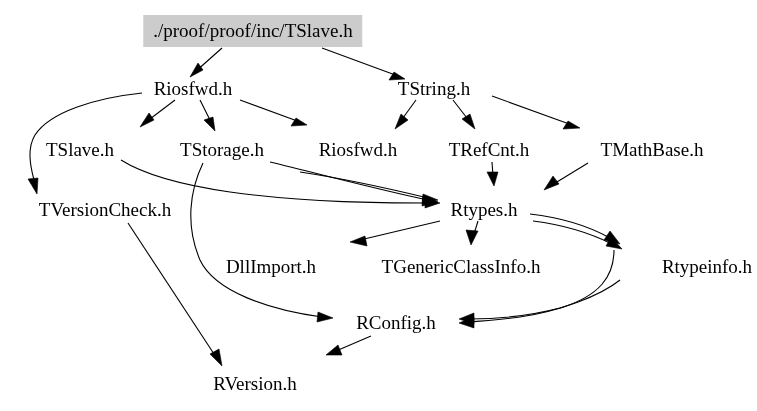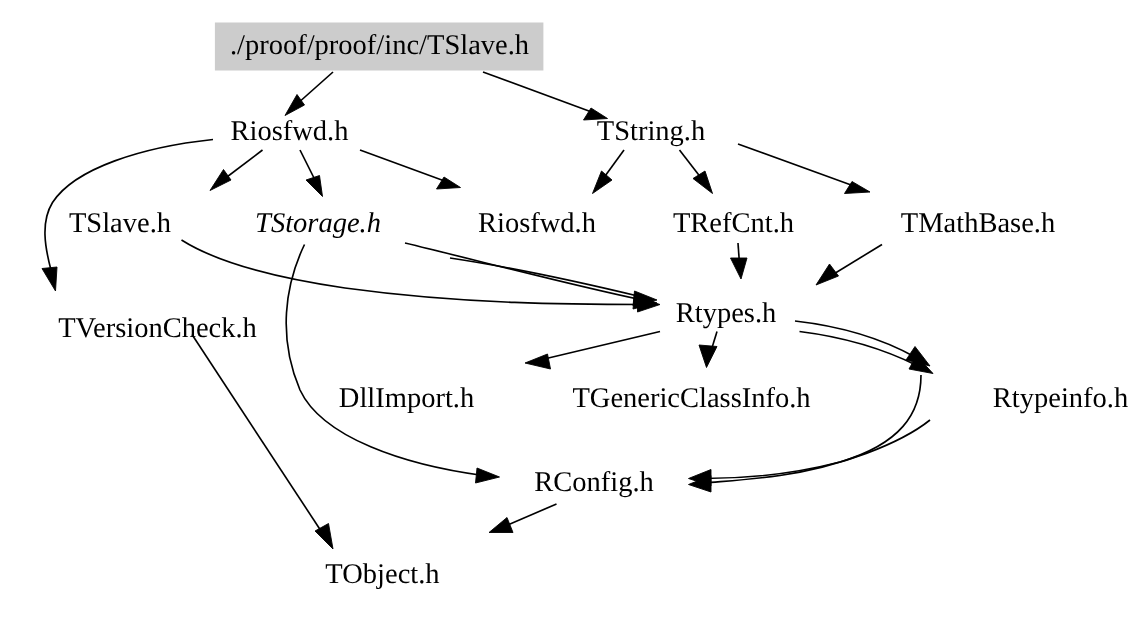--- a/index.html
+++ b/index.html
@@ -173,35 +173,35 @@
   </svg>
 
   <div class="node root-node" style="left:253px; top:31px;">./proof/proof/inc/TSlave.h</div>
 
   <div class="node" style="left:193px; top:88px;">Riosfwd.h</div>
 
   <div class="node" style="left:434px; top:88px;">TString.h</div>
 
   <div class="node" style="left:80px; top:149px;">TSlave.h</div>
 
-  <div class="node" style="left:212px; top:149px;font-style:italic;">TStorage.h</div>
+  <div class="node" style="left:222px; top:149px;">TStorage.h</div>
 
   <div class="node" style="left:358px; top:149px;">Riosfwd.h</div>
 
   <div class="node" style="left:489px; top:149px;">TRefCnt.h</div>
 
   <div class="node" style="left:652px; top:149px;">TMathBase.h</div>
 
-  <div class="node" style="left:105px; top:219px;text-align:right;">TVersionCheck.h</div>
+  <div class="node" style="left:105px; top:209px;text-align:right;">TVersionCheck.h</div>
 
   <div class="node" style="left:484px; top:209px;">Rtypes.h</div>
 
   <div class="node" style="left:271px; top:266px;">DllImport.h</div>
 
   <div class="node" style="left:461px; top:266px;">TGenericClassInfo.h</div>
 
   <div class="node" style="left:679px; top:266px;margin-left:28px;">Rtypeinfo.h</div>
 
   <div class="node" style="left:396px; top:322px;font-family:Liberation Serif, serif;">RConfig.h</div>
 
-  <div class="node" style="left:255px; top:383px;">TObject.h</div>
+  <div class="node" style="left:255px; top:383px;">RVersion.h</div>
 
 </div>
 
 </body></html>

